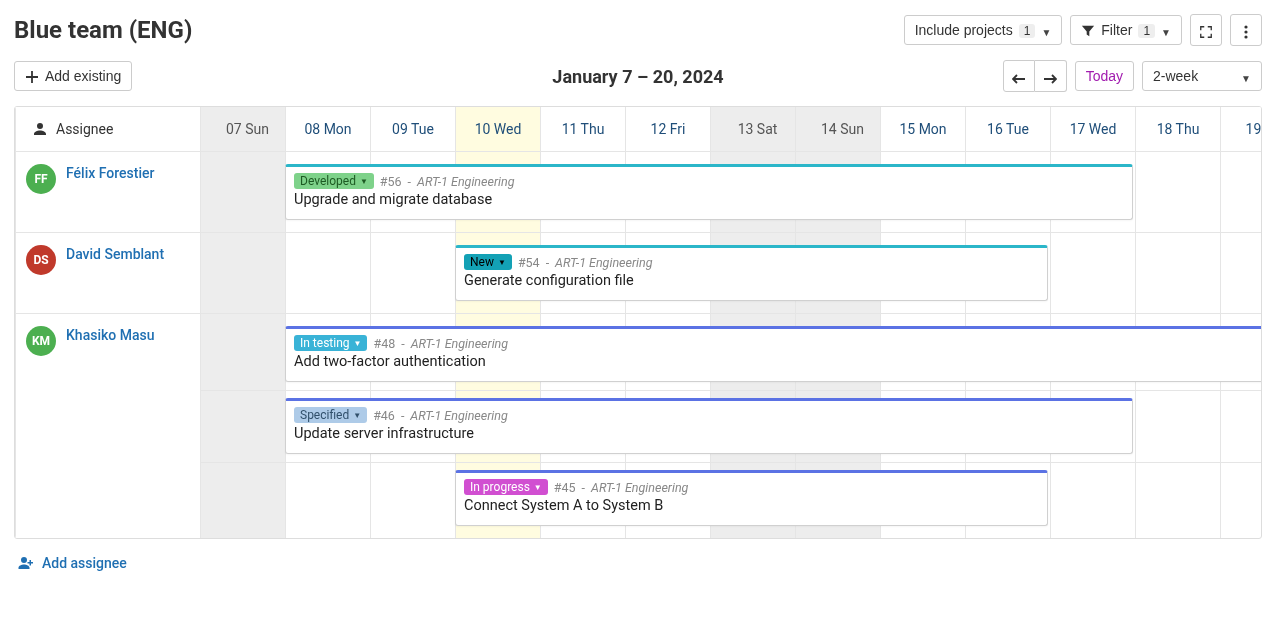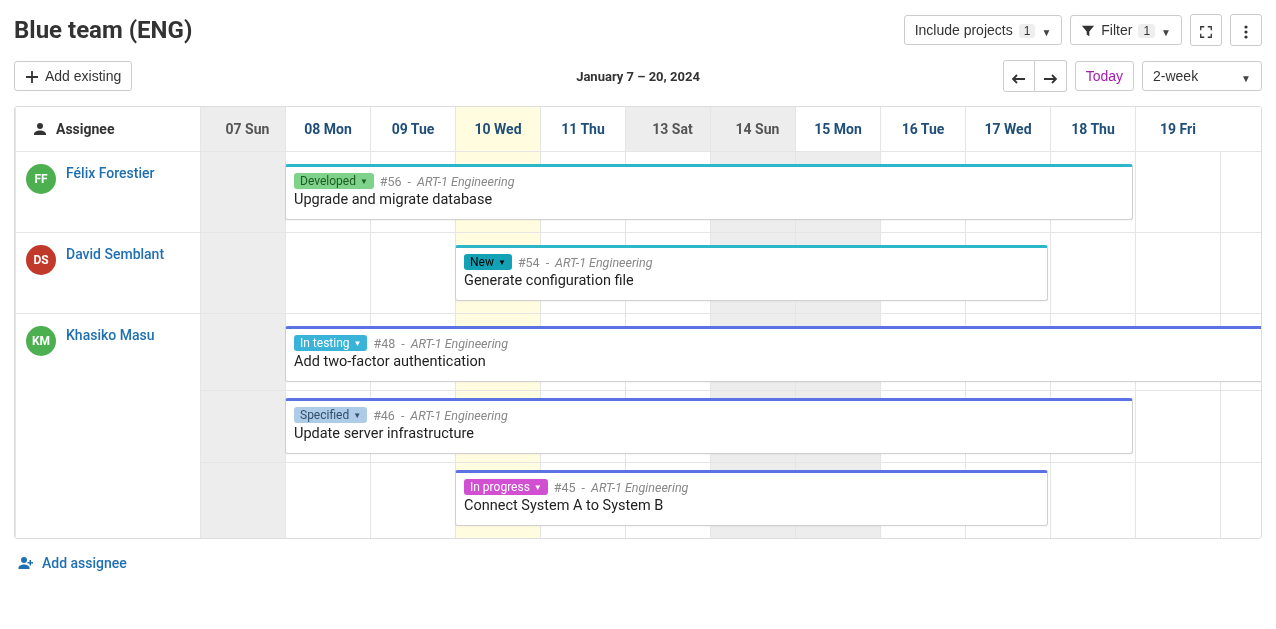--- a/index.html
+++ b/index.html
@@ -62,21 +62,21 @@
   .toolbar {
     display: flex;
     align-items: center;
     justify-content: space-between;
     margin-bottom: 14px;
   }
   .toolbar .center {
     position: absolute;
     left: 50%;
     transform: translateX(-50%);
-    font-size: 13px;
+    font-size: 18px;
     font-weight: 700;
   }
   .toolbar-right {
     display: flex;
     gap: 8px;
     align-items: center;
   }
   .btn.disabled {
     color: #a21caf;
   }
@@ -97,21 +97,21 @@
     position: relative;
   }
   .cols-header {
     display: grid;
     grid-template-columns: 185px repeat(13, 85px);
     background: #fff;
   }
   .col-head {
     border-left: 1px solid #e5e5e5;
     padding: 14px 8px;
-    font-weight: 700;
+    font-weight: 400;
     color: #1f4e79;
     text-align: center;
     font-size: 14px;
     background: #fff;
   }
   .col-head.weekend { background: #ededed; color:#555;padding-left:17px; }
   .col-head.today { background: #fffce0; }
   .col-head.assignee {
     text-align: left;
     color: #333;
@@ -266,20 +266,21 @@
           </svg>
       </span>
       <span>Assignee</span>
     </div>
 
   <div class="col-head weekend">07 Sun</div>
       <div class="col-head">08 Mon</div>
       <div class="col-head">09 Tue</div>
       <div class="col-head today">10 Wed</div>
       <div class="col-head">11 Thu</div>
+      <div class="col-head">12 Fri</div>
       <div class="col-head weekend">13 Sat</div>
       <div class="col-head weekend">14 Sun</div>
       <div class="col-head">15 Mon</div>
       <div class="col-head">16 Tue</div>
       <div class="col-head">17 Wed</div>
       <div class="col-head">18 Thu</div>
       <div class="col-head">19 Fri</div>
     </div>
   <div class="rows" id="rows">
 

